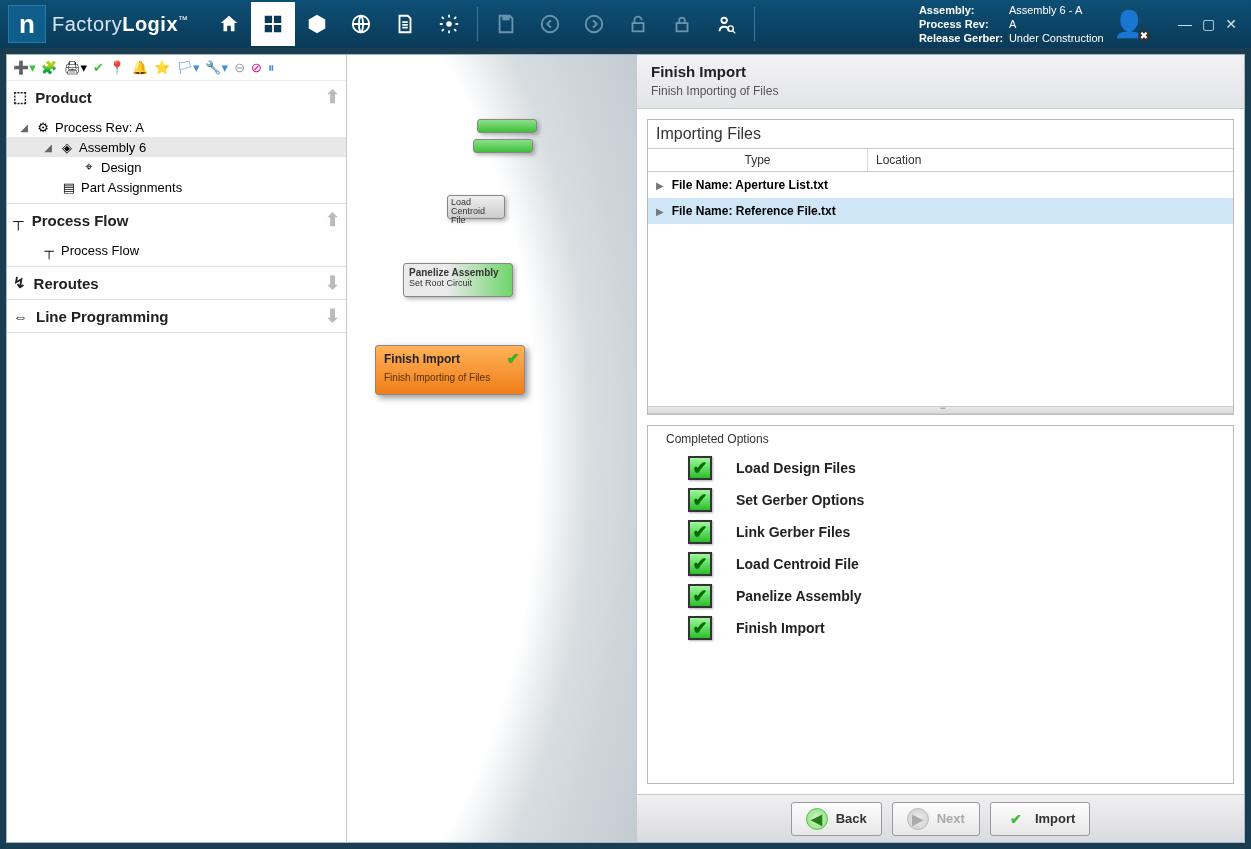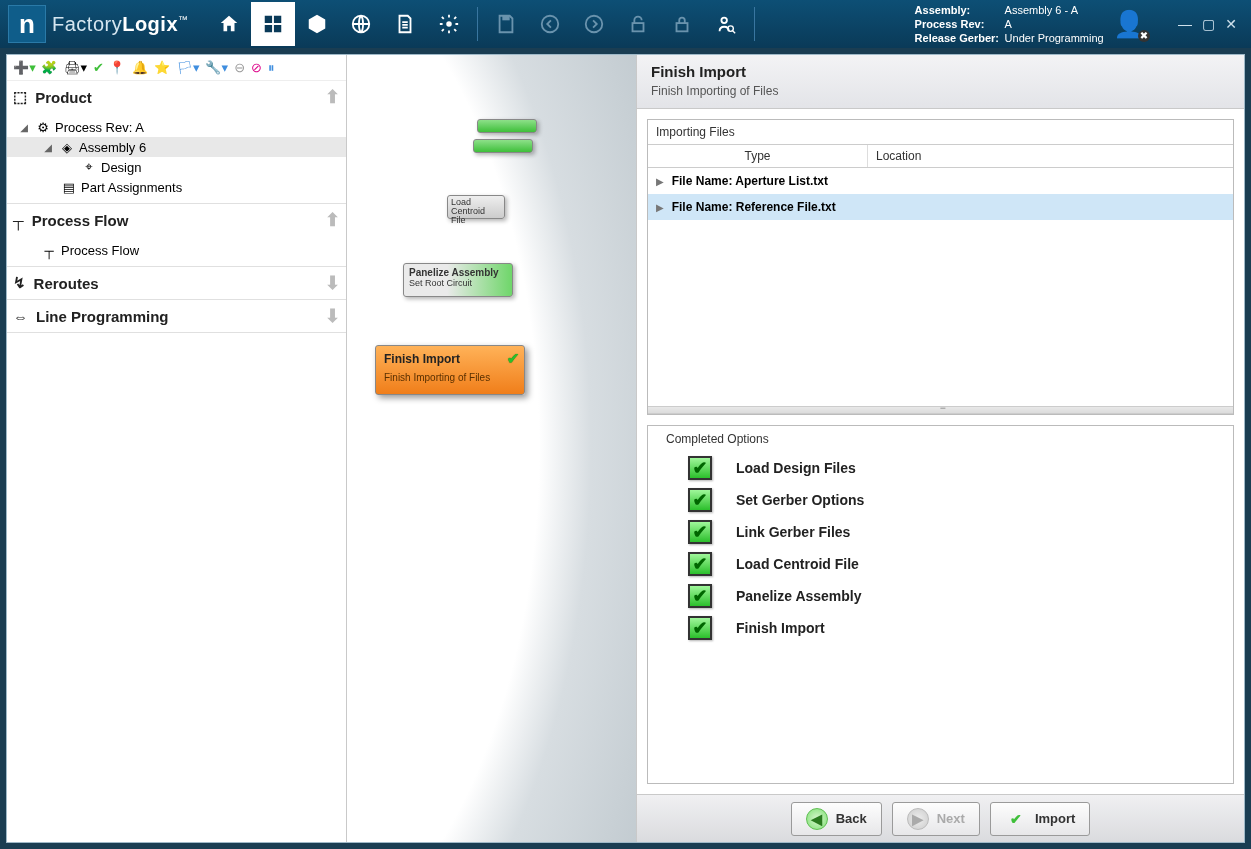--- a/index.html
+++ b/index.html
@@ -51,21 +51,21 @@
   .node.sel { width:150px; height:50px; background:linear-gradient(#ffb258,#f07e1a); padding:6px 8px; box-shadow:3px 3px 6px rgba(0,0,0,.4);}
   .node.sel .t{ font-weight:bold; font-size:12px; color:#222;}
   .node.sel .s{ font-size:10px; color:#5a3000; margin-top:6px;}
   .node .chk { position:absolute; top:3px; right:4px; color:#2bbf2b; font-size:16px; text-shadow:0 0 1px #060;}
   
   .right { flex:1; display:flex; flex-direction:column; background:#fff;}
   .detail-head { height:54px; background:linear-gradient(#f3f3f5,#e3e4e8); padding:8px 14px; border-bottom:1px solid #c9c9c9;}
   .detail-head .t { font-weight:600; font-size:15px; color:#222;}
   .detail-head .s { font-size:12px; color:#555; margin-top:4px;}
   .grid-box { margin:10px; border:1px solid #bbb; flex:0 0 296px; display:flex; flex-direction:column;}
-  .grid-title { font-size:12px; padding:5px 8px; color:#333;}
+  .grid-title { font-size:16px; padding:5px 8px; color:#333;}
   .grid-hdr { display:flex; border-top:1px solid #ccc; border-bottom:1px solid #ccc; background:#fff; font-size:12px; color:#333;}
   .grid-hdr div{ padding:4px 8px; border-right:1px solid #ddd;}
   .gc1{ width:280px;} .gc2{ width:220px;text-align:center;} .gc3{ flex:1; border-right:none!important;}
   .grid-row { display:flex; align-items:center; font-size:12px; padding:6px 8px; gap:8px;}
   .grid-row.sel { background:#cfe6f7; }
   .grid-row .exp { color:#777; font-size:10px;}
   .spacer-flex{ flex:1; background:#fff;}
   .splitter{ height:8px; background:linear-gradient(#e8e8e8,#dcdcdc); border-top:1px solid #ccc; border-bottom:1px solid #ccc; position:relative;}
   .splitter::after{ content:"━"; position:absolute; left:50%; top:-3px; color:#aaa; font-size:8px; letter-spacing:2px;}
   .completed-box{ margin:0 10px 10px 10px; border:1px solid #bbb; flex:1; padding:6px 18px; overflow:auto;}
@@ -165,21 +165,21 @@
             <path d="M5 20c0-3 2-5 5-5s5 2 5 5" fill="none" stroke="#fff" stroke-width="2"></path>
             <circle cx="17" cy="17" r="3" fill="none" stroke="#fff" stroke-width="1.5"></circle>
             <path d="M19 19l3 3" stroke="#fff" stroke-width="1.5"></path>
           </svg>
         </div>
       <div class="sep"></div>
     </div>
     <div class="info-block">
       <div><span class="lbl">Assembly:</span><span>Assembly  6 - A</span></div>
       <div><span class="lbl">Process Rev:</span><span>A</span></div>
-      <div><span class="lbl">Release Gerber:</span><span>Under Programming</span></div>
+      <div><span class="lbl">Release Gerber:</span><span>Under Construction</span></div>
     </div>
     <div class="user-ic">👤</div>
     <div class="win-ctrl">
       <span>—</span>
       <span>▢</span>
       <span>✕</span>
     </div>
   </div>
 
   <div class="body">

